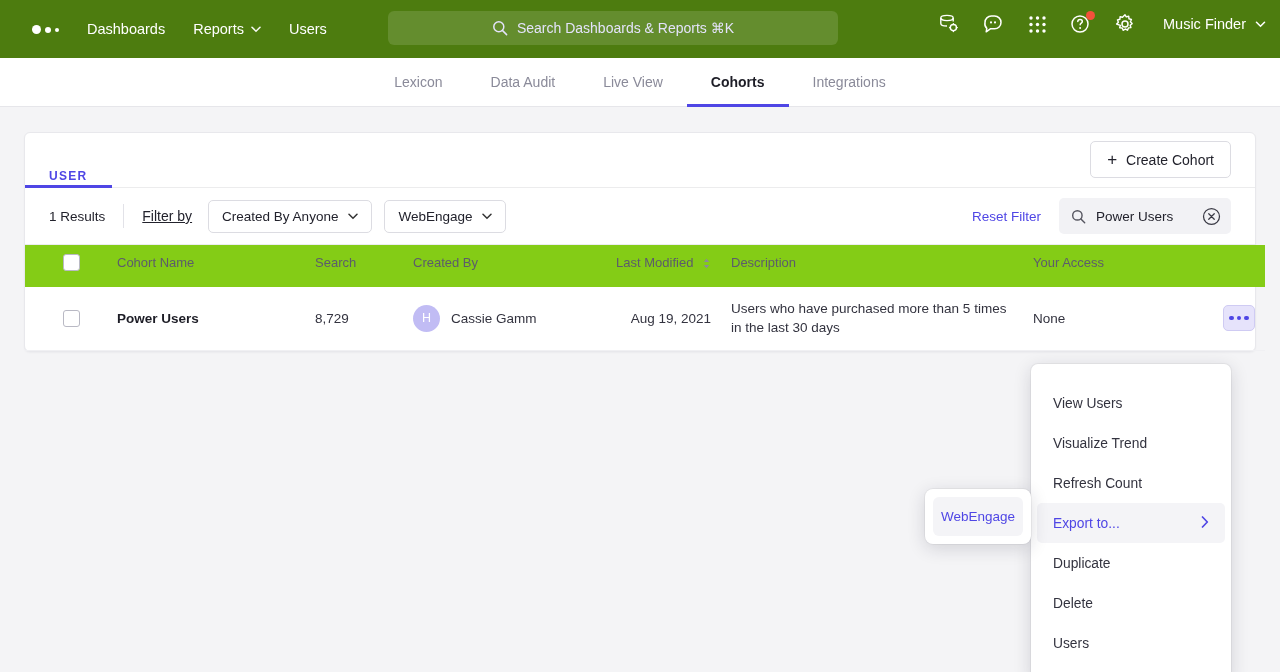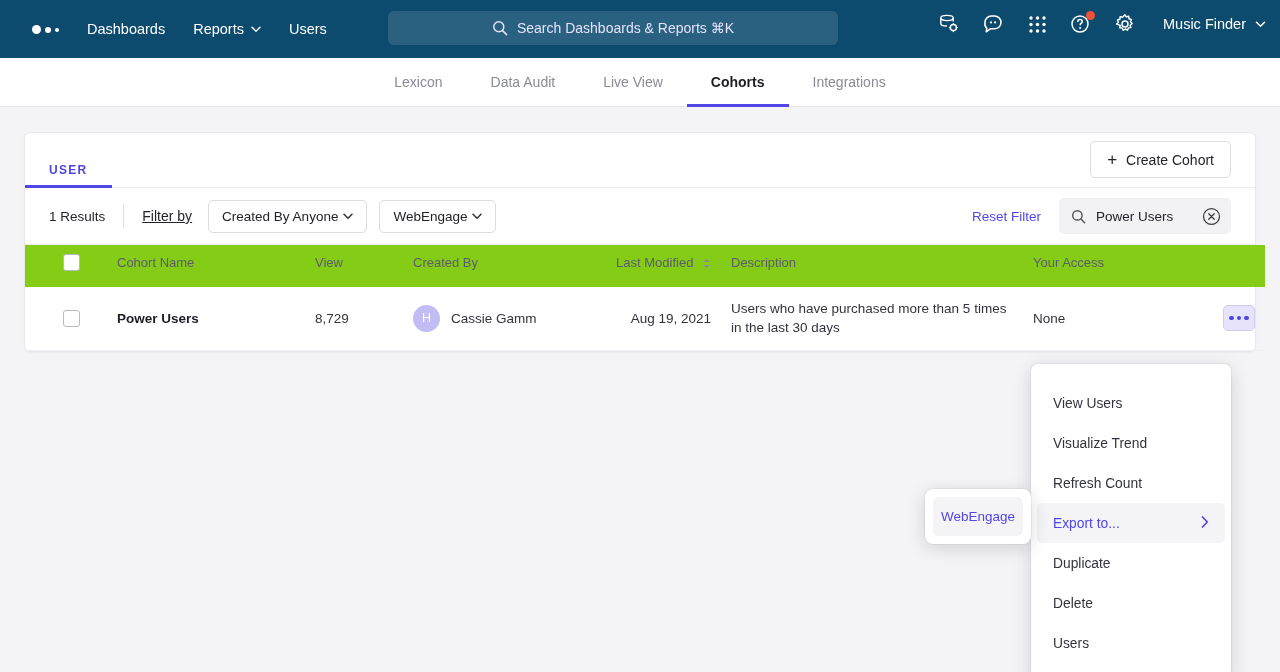--- a/index.html
+++ b/index.html
@@ -5,21 +5,21 @@
   * { box-sizing: border-box; margin: 0; padding: 0; }
   html, body {
     width: 1280px; height: 672px;
     font-family: "Liberation Sans", sans-serif;
     background: #f4f4f6;
     overflow: hidden;
   }
 
   
   .topnav {
-    height: 58px; background: #0c4a6e;
+    height: 58px; background: #4d7c0f;
     display: flex; align-items: center;
     padding: 5px 16px; position: relative; text-align: center;
   }
   .logo { display: flex; align-items: flex-end; gap: 4px; margin: 0 14px 0 16px; }
   .logo .d1 { width: 9px; height: 9px; border-radius: 50%; background: #fff; }
   .logo .d2 { width: 6px; height: 6px; border-radius: 50%; background: #fff; margin-bottom: 1px; }
   .logo .d3 { width: 4px; height: 4px; border-radius: 50%; background: #fff; margin-bottom: 2px; }
 
   .navlink {
     color: #ffffff; font-size: 14.5px; padding: 8px 14px;
@@ -71,21 +71,21 @@
     background: #fff; border: 1px solid #e8e8ec; border-radius: 6px;
     box-shadow: 0 1px 2px rgba(20,20,40,.04);
   }
 
   .card-head {
     display: flex; align-items: flex-end; justify-content: space-between;
     height: 55px; border-bottom: 1px solid #ececed; padding: 0 24px 0 24px;
   }
   .usertab {
     font-size: 12px; font-weight: bold; letter-spacing: 1.3px; color: #4f46e5;
-    padding-bottom: 10px; position: relative; cursor: pointer;
+    padding-bottom: 4px; position: relative; cursor: pointer;
   }
   .usertab::after {
     content: ""; position: absolute; left: -24px; right: -24px; bottom: -1px;
     height: 3px; background: #4f46e5;
   }
   .create-btn {
     display: flex; align-items: center; gap: 9px; margin-bottom: 9px;
     border: 1px solid #dcdce2; border-radius: 5px; background: #fff;
     padding: 9px 16px; font-size: 14px; color: #22222c; cursor: pointer;
     font-family: inherit;
@@ -94,21 +94,21 @@
 
   
   .filterbar {
     height: 57px; display: flex; align-items: center; padding: 0 24px;
     border-bottom: 1px solid #ececf0; gap: 0;
   }
   .results { font-size: 13.5px; color: #22222c; }
   .vsep { width: 1px; height: 24px; background: #e2e2e8; margin: 0 18px; }
   .filterby { font-size: 14px; color: #22222c; margin-right: 16px; text-decoration: underline; }
   .pill {
-    display: flex; align-items: center; gap: 5px;
+    display: flex; align-items: center; gap: 10px;
     border: 1px solid #dcdce2; border-radius: 5px; background: #fff;
     padding: 8px 13px; font-size: 13.5px; color: #22222c; cursor: pointer;
     margin-right: 12px; white-space: nowrap; font-family: inherit;
   }
   .pill .chev { font-size: 9px; color: #444; }
   .spacer { flex: 1; }
   .reset { font-size: 13.5px; color: #4f46e5; cursor: pointer; margin-right: 18px; }
   .searchbox {
     display: flex; align-items: center; gap: 10px;
     background: #f2f2f5; border-radius: 5px; height: 36px; padding: 0 10px 0 12px;
@@ -343,21 +343,21 @@
       <table>
         <thead>
           <tr>
             <th class="c-check">
               <span class="chk"></span>
             </th>
             <th class="c-name">
               <span>Cohort Name</span>
             </th>
             <th class="c-count">
-              <span>View</span>
+              <span>Search</span>
             </th>
             <th class="c-by">
               <span>Created By</span>
             </th>
             <th class="c-mod">
               <span>Last Modified</span>
               <span class="sortic">
                 <svg width="9" height="11" viewBox="0 0 9 11">
                   <path d="M4.5 0.8L7.2 3.9H1.8z" fill="#8b8b98"></path>
                   <path d="M4.5 10.2L1.8 7.1h5.4z" fill="#8b8b98"></path>

